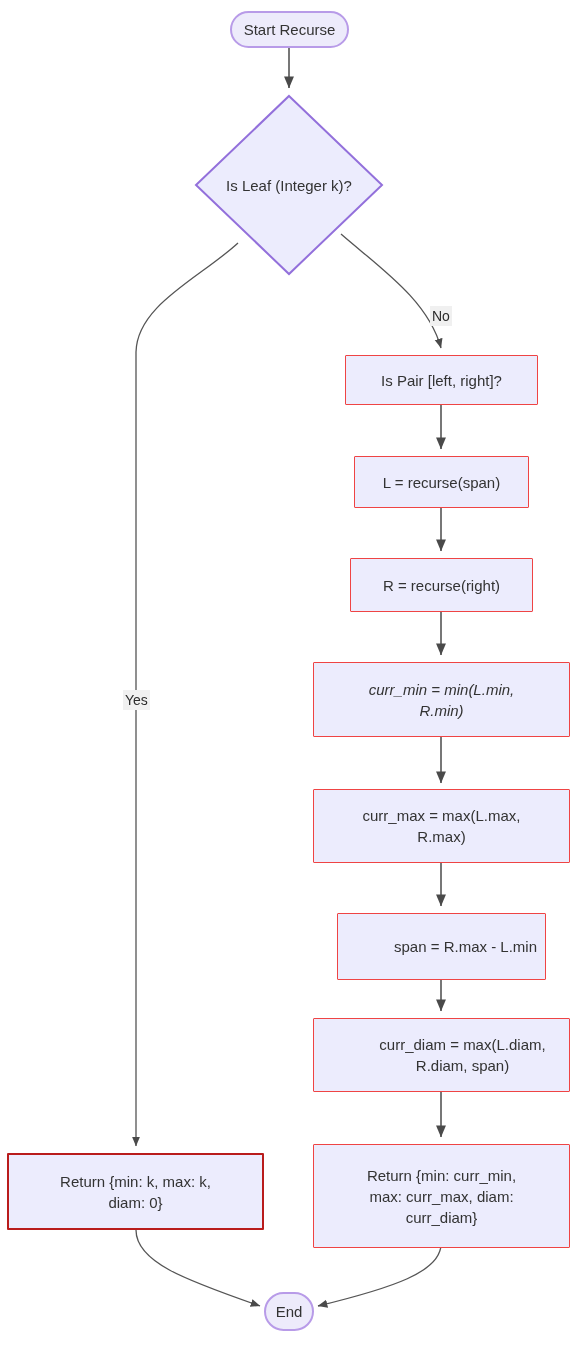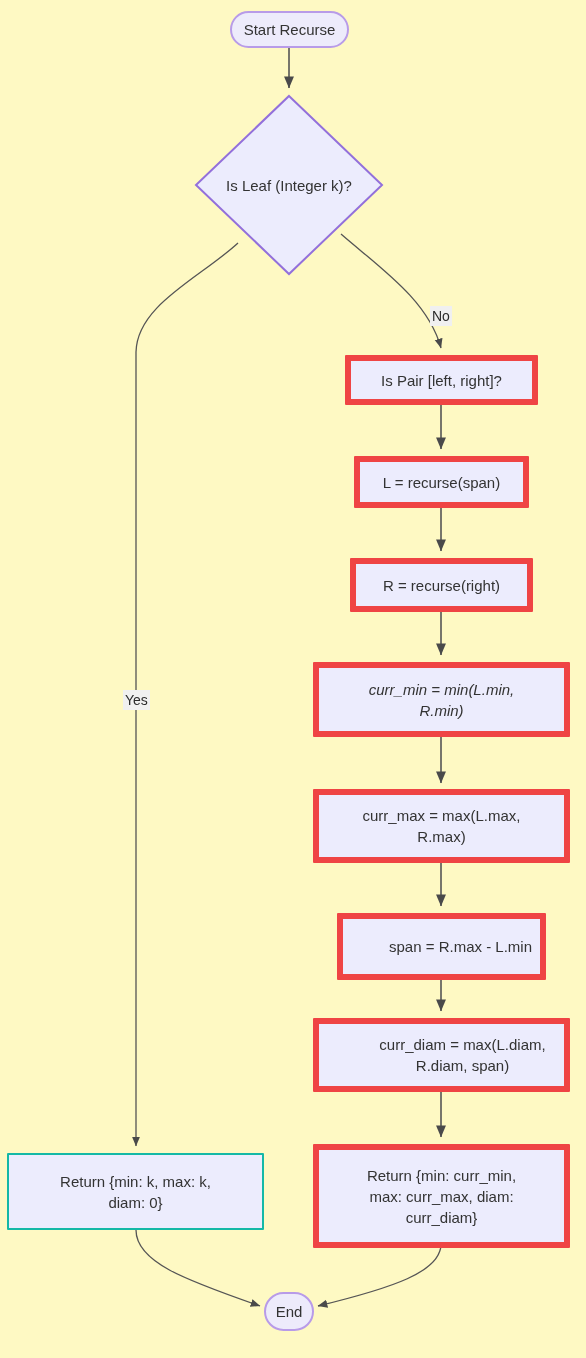--- a/index.html
+++ b/index.html
@@ -4,21 +4,21 @@
 <style>
   html, body {
     margin: 0;
     padding: 0;
     background: #000000;
   }
   #canvas {
     position: relative;
     width: 586px;
     height: 1358px;
-    background: #fef9c3;
+    background: #ffffff;
     overflow: hidden;
     font-family: "Liberation Sans", sans-serif;
   }
   #edges {
     position: absolute;
     left: 0;
     top: 0;
     width: 586px;
     height: 1358px;
     pointer-events: none;
@@ -27,33 +27,33 @@
     position: absolute;
     box-sizing: border-box;
     display: flex;
     align-items: center;
     justify-content: center;
     text-align: center;
     color: #333333;
     font-size: 15px;
     line-height: 21px;
     background: #ECECFD;
-    border: 6px solid #ef4444;
+    border: 1px solid #ef4444;
     z-index: 5;
   }
   .node.terminal {
     border-radius: 20px;
     border: 2px solid #B89BE8;
     background: #EDEBFB;
   }
   .node.process {
     border-radius: 1px;
   }
   .node.highlight {
-    border: 2px solid #14b8a6;
+    border: 2px solid #b91c1c;
   }
   .diamond-wrap {
     position: absolute;
     z-index: 5;
   }
   .diamond-wrap svg {
     position: absolute;
     left: 0;
     top: 0;
   }

